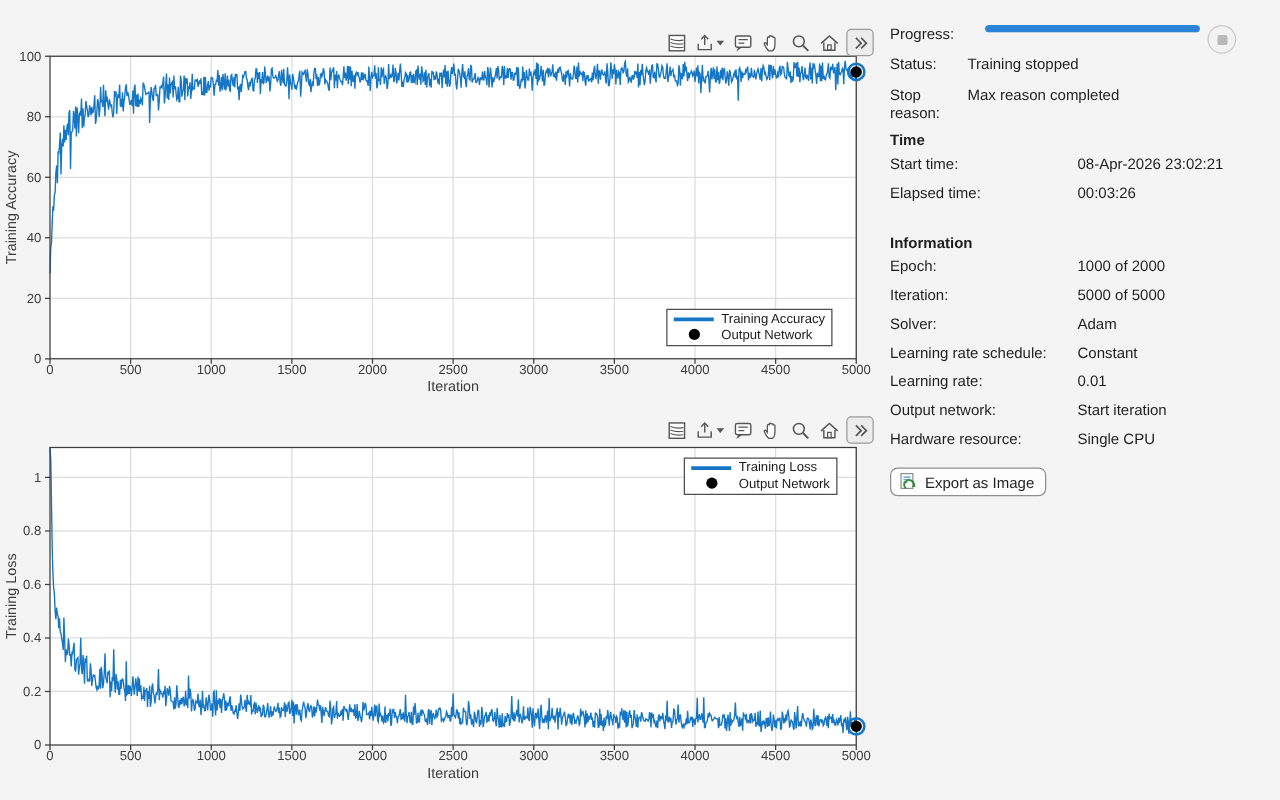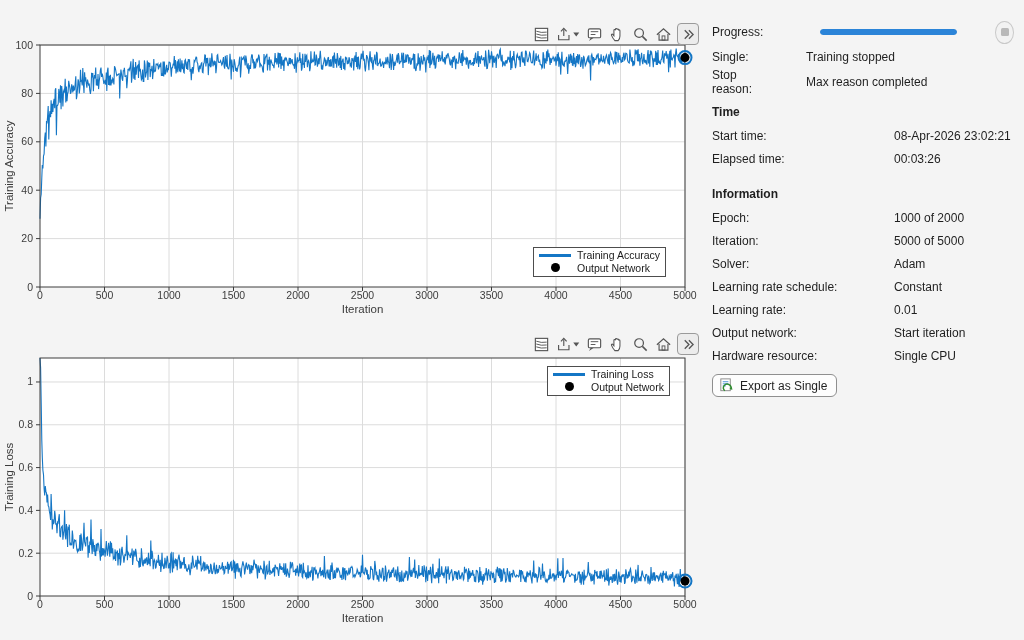--- a/index.html
+++ b/index.html
@@ -13,21 +13,21 @@
   .tb-btn.wide{width:26px;}
   .tb-expand{border:1px solid #9a9a9a;background:#ececec;border-radius:4px;width:20px;height:20px;}
   
   .legend{position:absolute;background:#fff;border:1px solid #4d4d4d;padding:1px 5px 2px 4px;font-size:10.5px;color:#1a1a1a;line-height:12.5px;}
   .legend-row{display:flex;align-items:center;white-space:nowrap;}
   .legend-sample{width:34px;display:flex;align-items:center;justify-content:center;margin-right:5px;flex:0 0 34px;}
   .sample-line{width:32px;height:3px;}
   .sample-dot{width:9px;height:9px;border-radius:50%;background:#000;}
   
   #panel{position:absolute;left:712px;top:20px;width:302px;font-size:12px;color:#1f1f1f;}
-  .prow{display:flex;align-items:center;gap:32px;}
+  .prow{display:flex;}
   .prow .lab{flex:0 0 62px;}
   .prow.wide .lab{flex:0 0 150px;}
   .h24{height:24px;}.h25{height:25px;}.h23{height:23px;}
   .sec-head{font-weight:bold;height:24px;display:flex;align-items:center;}
   .gap6{height:6px;}.gap12{height:12px;}
   .progress-row .lab{flex:0 0 76px;}
   .progress-track{width:172px;height:6px;border-radius:3px;background:#e3e3e3;position:relative;overflow:hidden;}
   .progress-fill{position:absolute;left:0;top:0;bottom:0;border-radius:3px;}
   .stop-btn{margin-left:6px;width:21px;height:21px;border-radius:50%;border:1.6px solid #c9c9c9;background:#f2f2f2;display:flex;align-items:center;justify-content:center;cursor:default;}
   .stop-sq{width:8px;height:8px;border-radius:1.5px;background:#b9b9b9;}
@@ -178,21 +178,21 @@
     <div class="prow progress-row h24">
       <span class="lab">Progress:</span>
       <span class="progress-track">
           <span class="progress-fill" id="pfill" style="width: 100%; background: rgb(43, 132, 216);"></span>
         </span>
       <span class="stop-btn">
           <span class="stop-sq"></span>
         </span>
     </div>
     <div class="prow h25">
-      <span class="lab">Single:</span>
+      <span class="lab">Status:</span>
       <span>Training stopped</span>
     </div>
     <div class="prow h25">
       <span class="lab">Stop reason:</span>
       <span>Max reason completed</span>
     </div>
     <div class="gap6"></div>
     <div class="sec-head">Time</div>
     <div class="prow wide h23">
       <span class="lab">Start time:</span>
@@ -236,21 +236,21 @@
       </div>
     <button class="export-btn">
       <span>
         <svg width="17" height="17" viewBox="0 0 18 18">
           <rect x="3" y="2" width="10" height="12.5" fill="#fff" stroke="#8a8a8a" stroke-width="1"></rect>
           <path d="M5 5h6M5 7.2h6M5 9.4h3.4" stroke="#4a90d9" stroke-width="1" fill="none"></path>
           <path d="M7.2 14.5a4 4 0 1 1 6.3-1.5" stroke="#2e8b2e" stroke-width="1.5" fill="none"></path>
           <path d="M14.6 10.2l.7 3.2-3.1-.8z" fill="#2e8b2e"></path>
         </svg>
       </span>
-      <span>Export as Single</span>
+      <span>Export as Image</span>
     </button>
   </aside>
 <div class="legend" style="left: 533px; top: 247px;">
       <div class="legend-row">
         <span class="legend-sample">
           <span class="sample-line" style="background: rgb(20, 118, 197);"></span>
         </span>
         <span>Training Accuracy</span>
       </div>
       <div class="legend-row">

